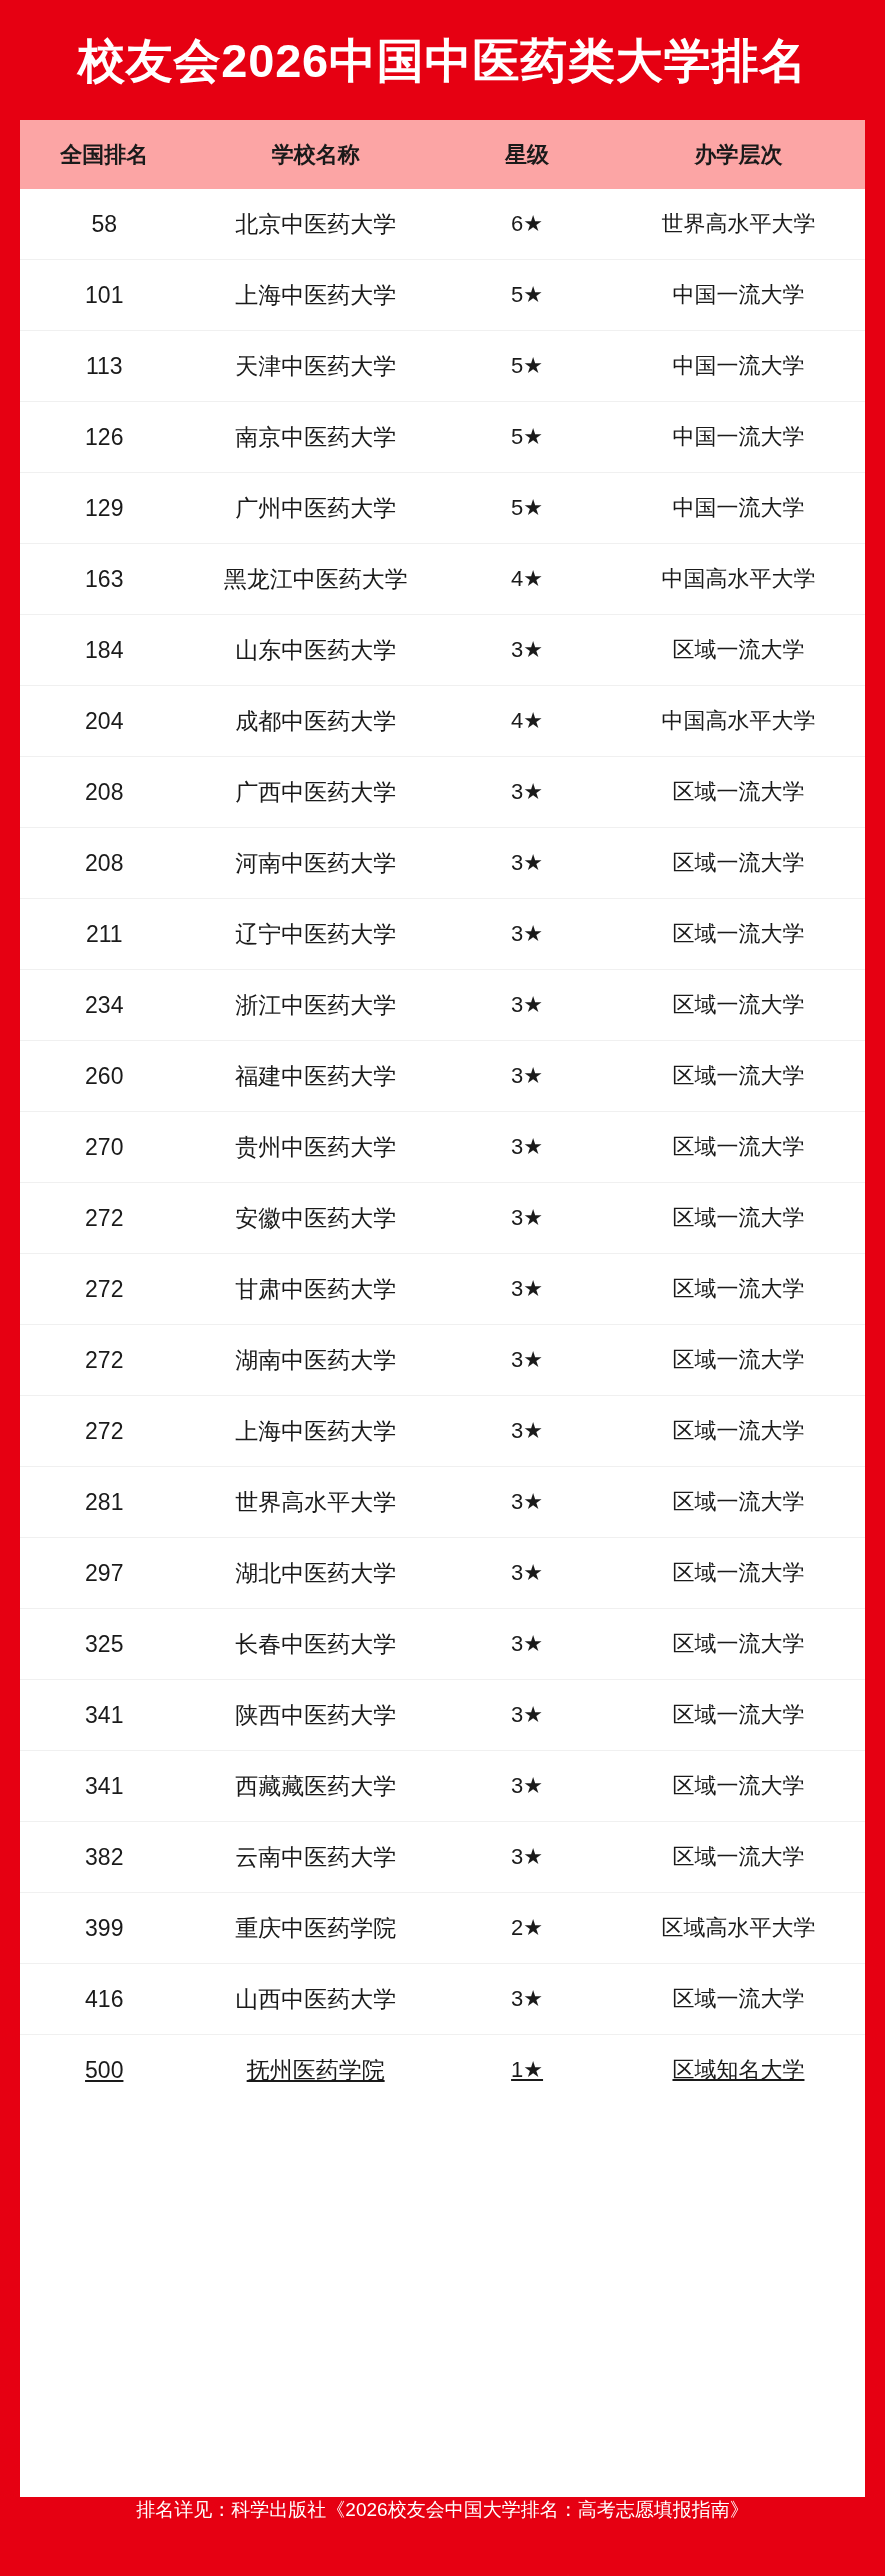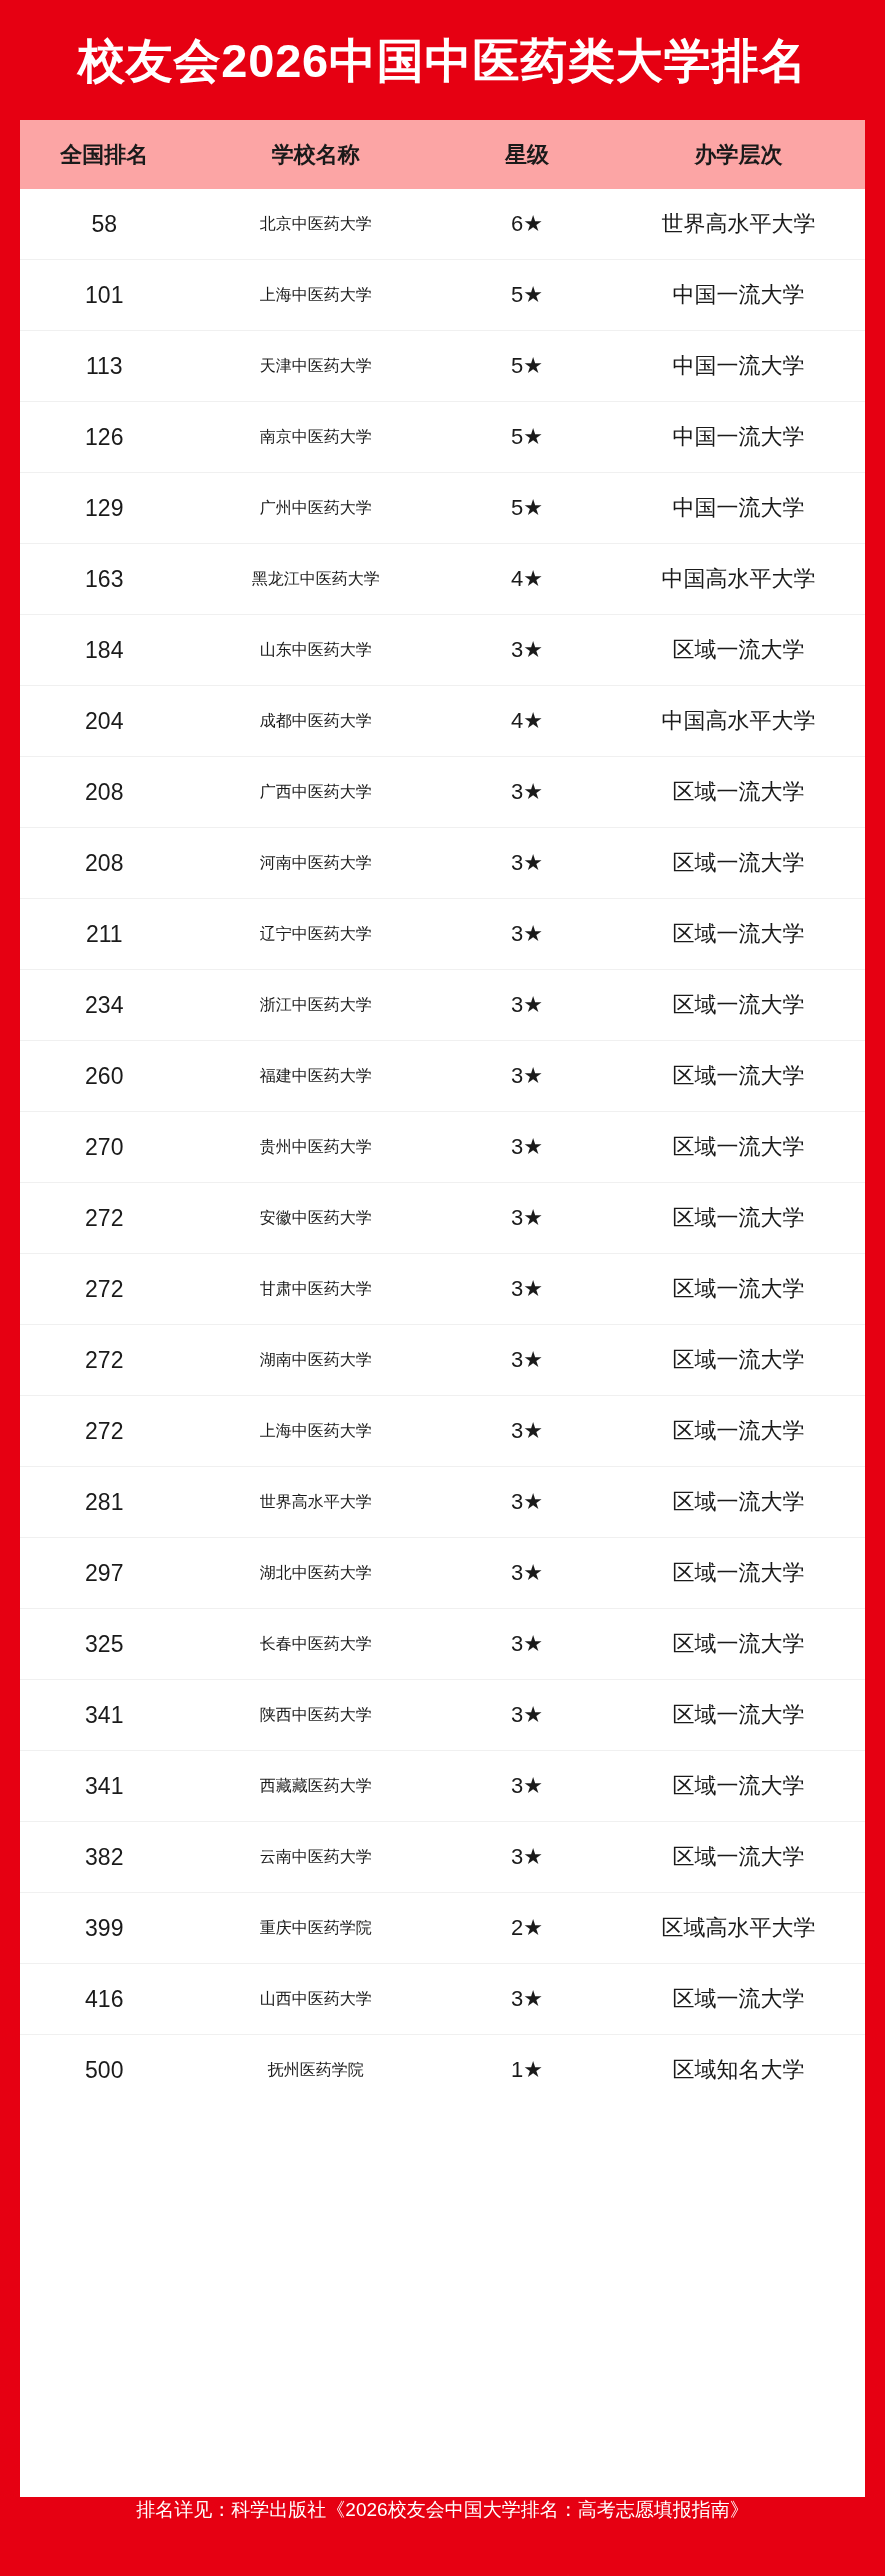--- a/index.html
+++ b/index.html
@@ -60,27 +60,28 @@
     height: 68px;
     text-align: center;
     vertical-align: middle;
     font-size: 22px;
     color: #1a1a1a;
     border-bottom: 1.6px solid #f0f0f0;
     white-space: nowrap;
   }
   tbody tr:last-child td {
     border-bottom: none;
+    text-decoration: underline;
   }
   col.c-rank { width: 20%; }
   col.c-name { width: 30%; }
   col.c-star { width: 20%; }
   col.c-level { width: 30%; }
   .td-rank { font-size: 23px; }
-  .td-name { font-size: 16px; text-align: center; }
+  .td-name { font-size: 23px; text-align: center; }
   .td-star { font-size: 22px; }
   .td-level { font-size: 22px; }
   .footer {
     height: 79px;
     display: flex;
     align-items: flex-start;
     justify-content: center;
     background: #e60012;
   }
   .footer-text {

